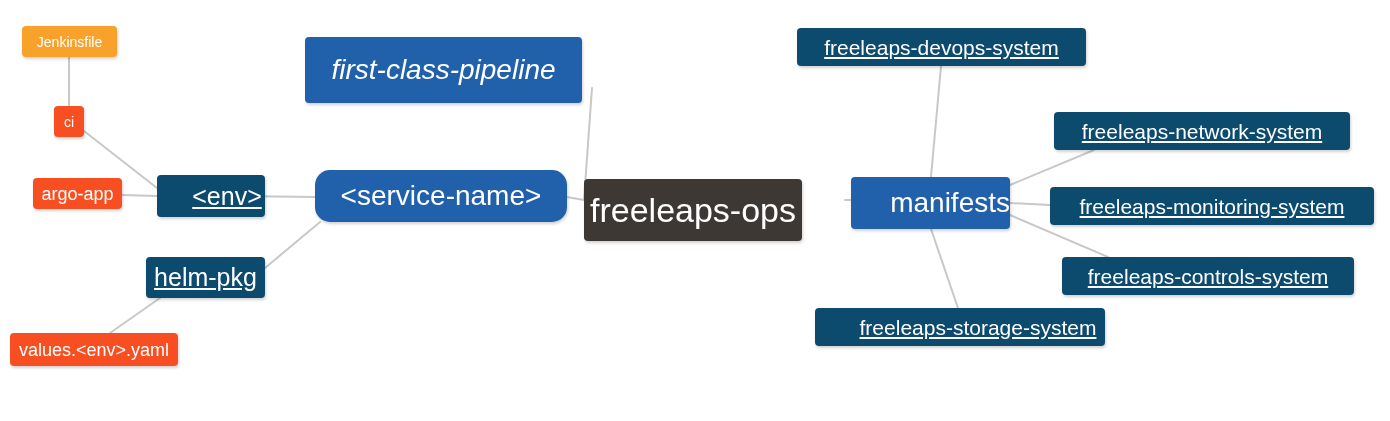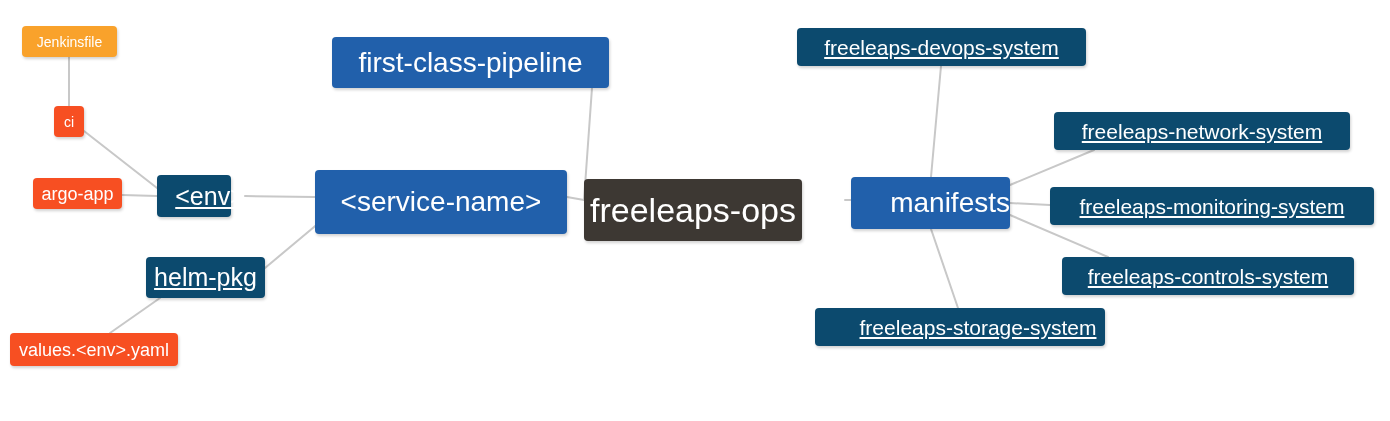--- a/index.html
+++ b/index.html
@@ -78,30 +78,30 @@
       <line x1="931" y1="177" x2="941" y2="66" stroke="#c8c8c8" stroke-width="2" stroke-linecap="round"></line>
       <line x1="1010" y1="185" x2="1094" y2="150" stroke="#c8c8c8" stroke-width="2" stroke-linecap="round"></line>
       <line x1="1010" y1="203" x2="1050" y2="205" stroke="#c8c8c8" stroke-width="2" stroke-linecap="round"></line>
       <line x1="1010" y1="215" x2="1108" y2="257" stroke="#c8c8c8" stroke-width="2" stroke-linecap="round"></line>
       <line x1="931" y1="229" x2="958" y2="308" stroke="#c8c8c8" stroke-width="2" stroke-linecap="round"></line>
     </svg>
   <div id="node-layer">
       <div class="node c-dark tier-root" style="left: 584px; top: 172px; width: 218px; height: 62px; margin-top: 7px;">
         <span class="node-label">freeleaps-ops</span>
       </div>
-      <div class="node c-blue tier-main" style="left: 332px; top: 37px; width: 277px; height: 51px;">
+      <div class="node c-blue tier-main" style="left: 305px; top: 37px; width: 277px; height: 66px; font-style: italic;">
         <span class="node-label">first-class-pipeline</span>
       </div>
-      <div class="node c-blue tier-main" style="left: 315px; top: 170px; width: 252px; height: 64px;">
+      <div class="node c-blue tier-main" style="left: 315px; top: 170px; width: 252px; height: 52px; border-radius: 15px;">
         <span class="node-label">&lt;service-name&gt;</span>
       </div>
       <div class="node c-blue tier-main" style="left: 851px; top: 177px; width: 159px; height: 52px; justify-content: flex-end;">
         <span class="node-label">manifests</span>
       </div>
-      <div class="node c-green tier-branch" style="left: 157px; top: 175px; width: 74px; height: 42px; padding-left: 32px;">
+      <div class="node c-green tier-branch" style="left: 157px; top: 175px; width: 108px; height: 42px; padding-left: 32px;">
         <span class="node-label">&lt;env&gt;</span>
       </div>
       <div class="node c-green tier-branch" style="left: 146px; top: 257px; width: 119px; height: 41px;">
         <span class="node-label">helm-pkg</span>
       </div>
       <div class="node c-orange tier-tiny" style="left: 22px; top: 26px; width: 95px; height: 31px;">
         <span class="node-label">Jenkinsfile</span>
       </div>
       <div class="node c-red tier-tiny" style="left: 54px; top: 106px; width: 30px; height: 31px;">
         <span class="node-label">ci</span>

